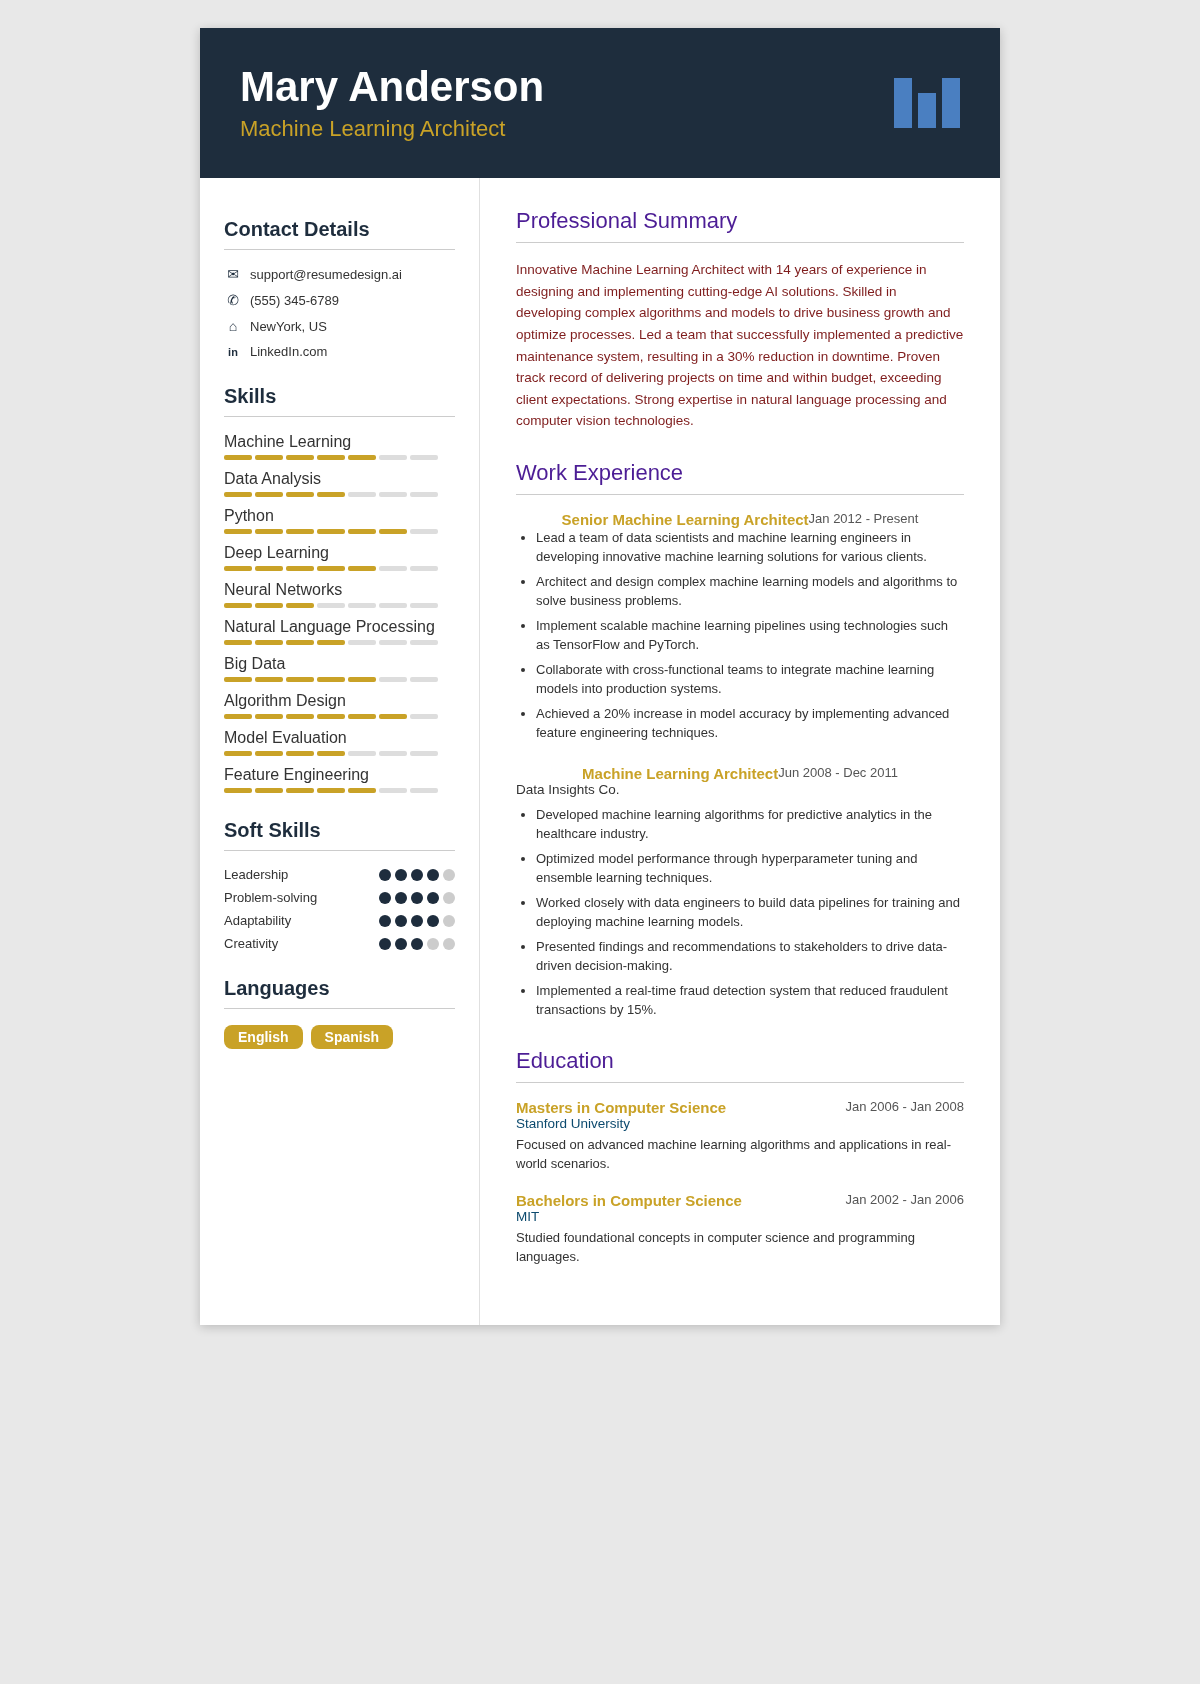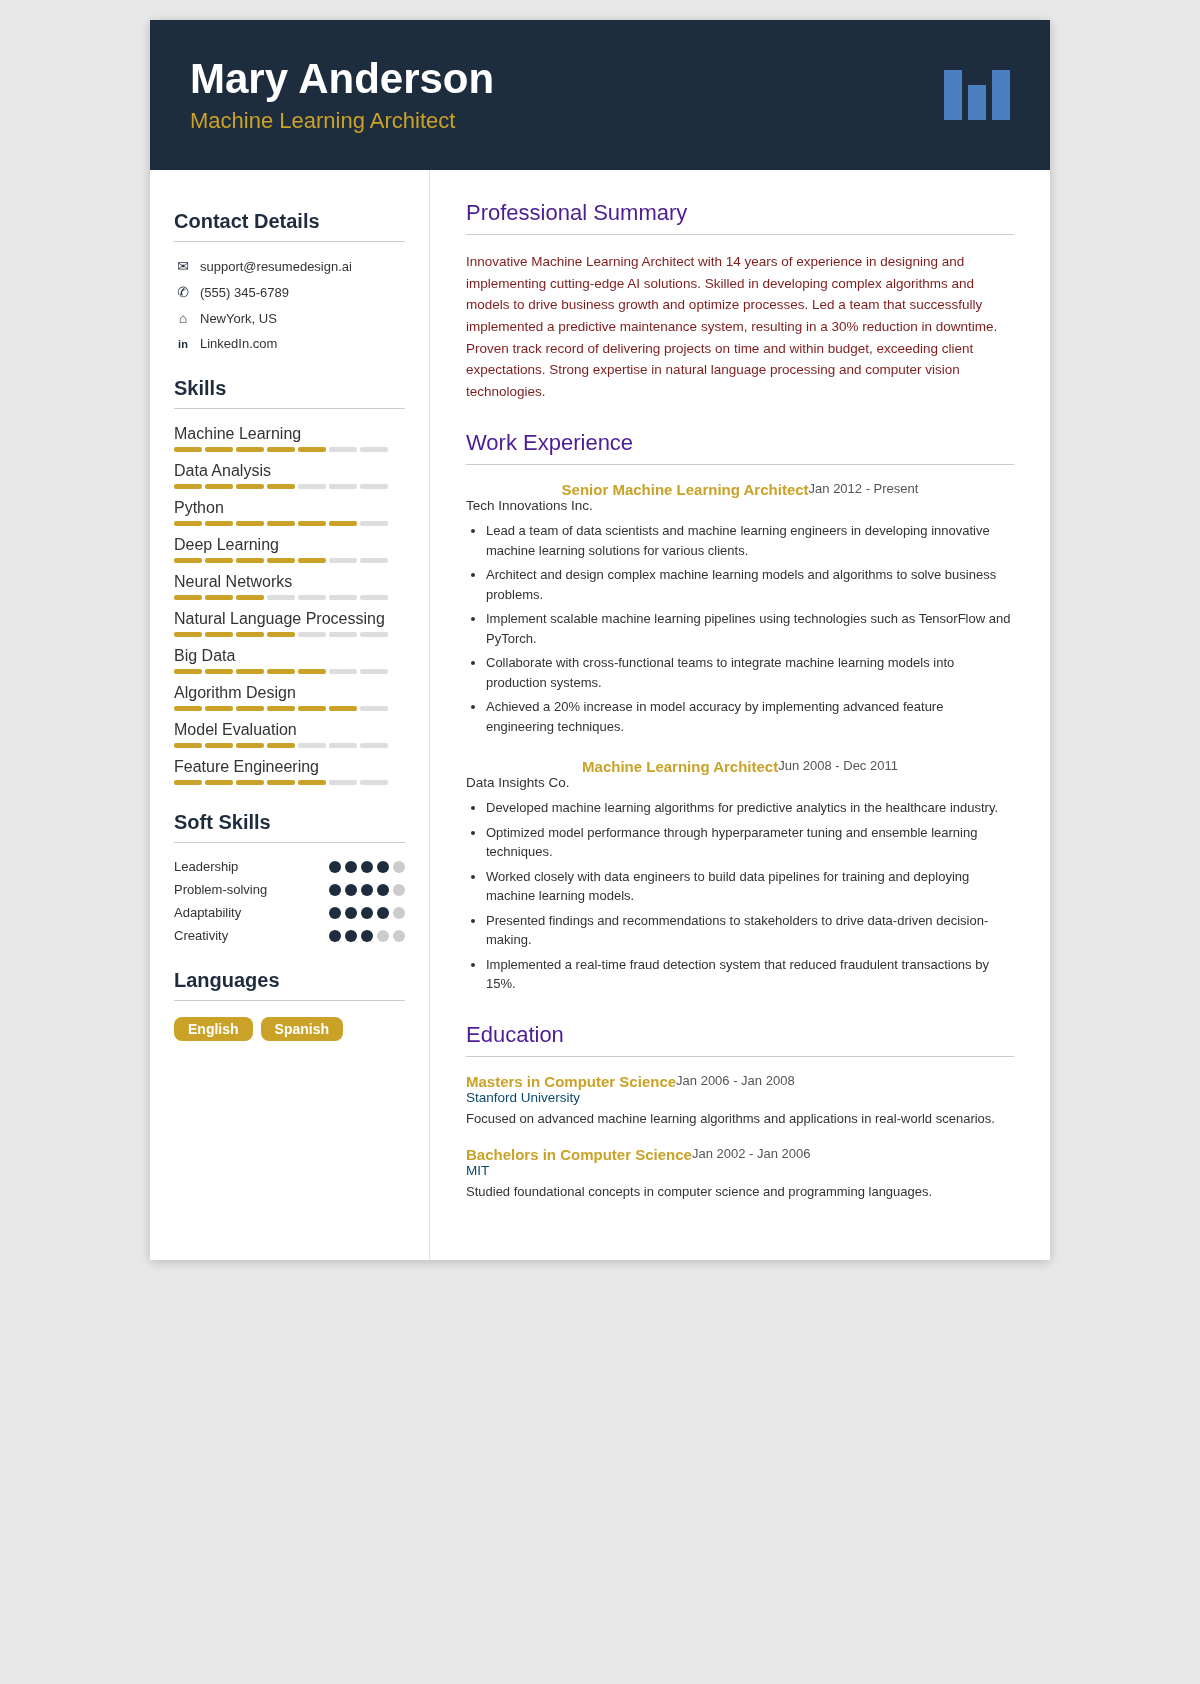--- a/index.html
+++ b/index.html
@@ -4,23 +4,24 @@
   <style>
     * { margin: 0; padding: 0; box-sizing: border-box; }
     body {
       font-family: Arial, sans-serif;
       background: #e8e8e8;
       display: flex;
       justify-content: center;
       padding: 20px;
     }
     .resume {
-      width: 900px;
+      width: 800px;
       background: #fff;
       box-shadow: 0 2px 10px rgba(0,0,0,0.2);
+      margin-top: 8px;
     }
     
     .header {
       background: #1e2d3d;
       padding: 36px 40px;
       display: flex;
       justify-content: space-between;
       align-items: center;
     }
     .header-left {}
@@ -186,20 +187,21 @@
       font-size: 13px;
       color: #333;
       margin-bottom: 5px;
       line-height: 1.5;
     }
 
     
     .edu-item { margin-bottom: 18px; }
     .edu-header {
       display: flex;
+      justify-content: space-between;
       align-items: flex-start;
     }
     .edu-degree {
       color: #c9a227;
       font-size: 15px;
       font-weight: bold;
     }
     .edu-date {
       font-size: 13px;
       color: #555;
@@ -457,21 +459,20 @@
 
       <div class="main-section">
         <div class="main-section-title">Work Experience</div>
         <hr class="main-divider">
         <div id="jobs-container">
             <div class="job">
               <div class="job-header">
                 <div class="job-title">Senior Machine Learning Architect</div>
                 <div class="job-date">Jan 2012 - Present</div>
               </div>
-              <div class="job-company">Tech Innovations Inc.</div>
               <ul class="job-bullets">
                 <li>Lead a team of data scientists and machine learning engineers in developing innovative machine learning solutions for various clients.</li>
                 <li>Architect and design complex machine learning models and algorithms to solve business problems.</li>
                 <li>Implement scalable machine learning pipelines using technologies such as TensorFlow and PyTorch.</li>
                 <li>Collaborate with cross-functional teams to integrate machine learning models into production systems.</li>
                 <li>Achieved a 20% increase in model accuracy by implementing advanced feature engineering techniques.</li>
               </ul>
             </div>
             <div class="job">
               <div class="job-header">

